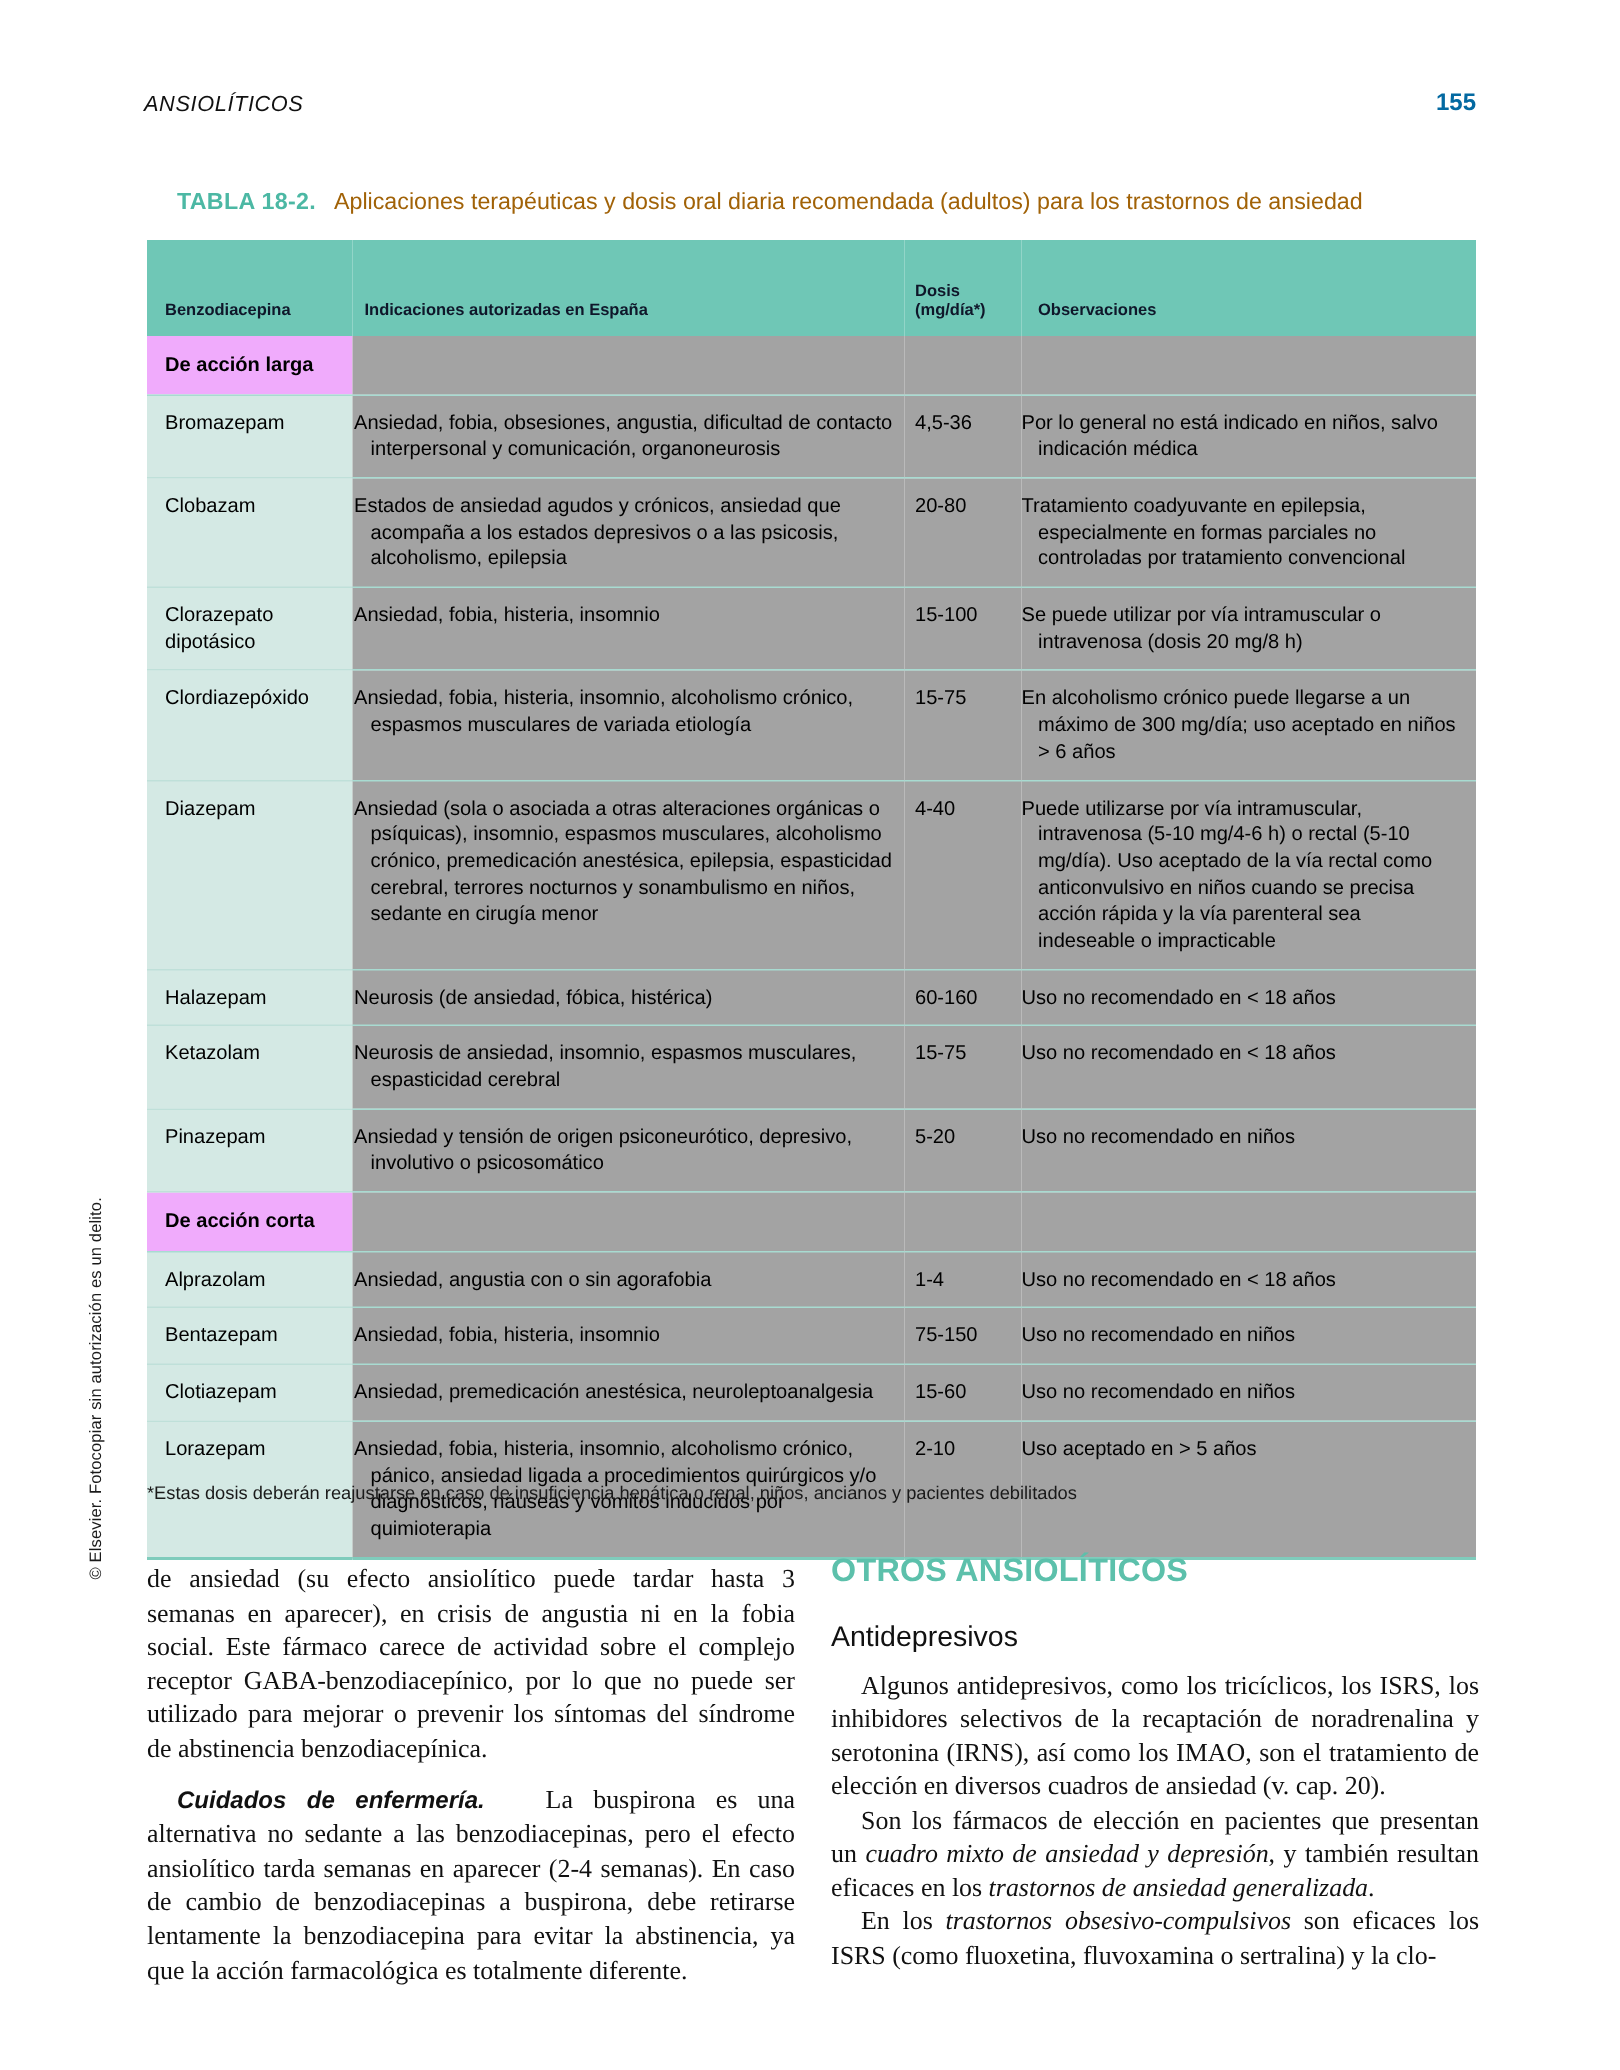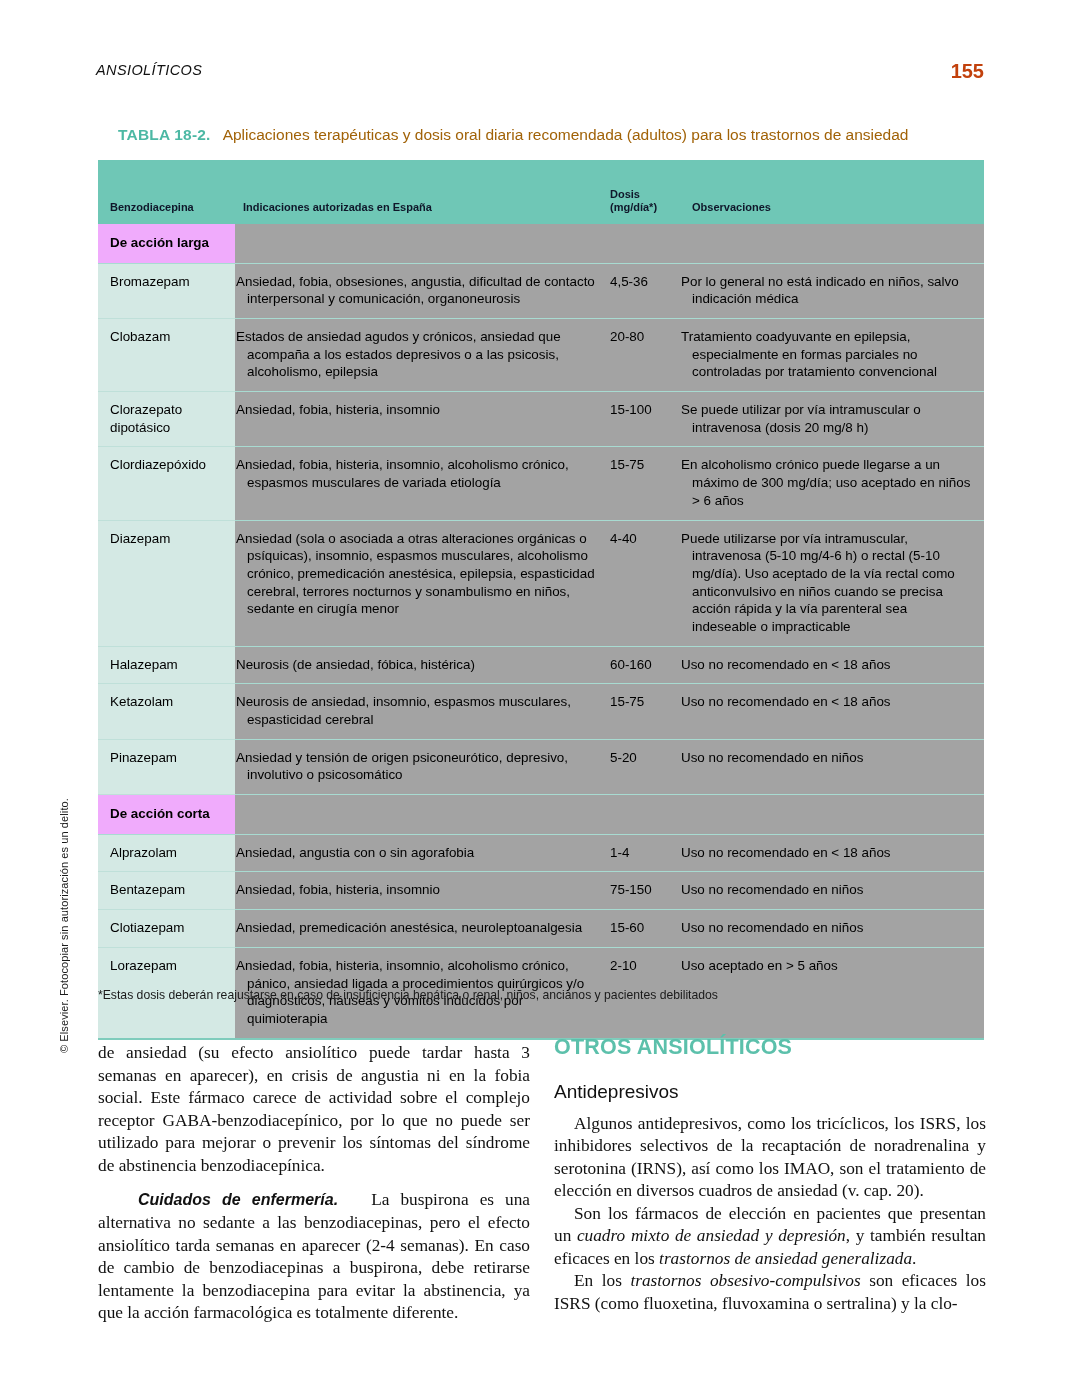--- a/index.html
+++ b/index.html
@@ -24,22 +24,22 @@
     font-style: italic;
     font-size: 14.5px;
     letter-spacing: 0.4px;
     color: #111;
   }
   .folio {
     position: absolute;
     top: 60px;
     right: 96px;
     font-weight: bold;
-    font-size: 20px;
-    color: #c2410c;
+    font-size: 16px;
+    color: #0369a1;
   }
 
   
   .table-caption {
     position: absolute;
     top: 126px;
     left: 118px;
     width: 872px;
     font-size: 15.5px;
     line-height: 1.2;
@@ -157,21 +157,20 @@
   .col-right { left: 554px; top: 1036px; }
 
   .col p { margin: 0; }
   .col p.indent { text-indent: 20px; }
   .col p.noindent { text-indent: 0; }
   .run-in {
     font-family: "Liberation Sans", sans-serif;
     font-weight: bold;
     font-style: italic;
     font-size: 16px;
-    margin-left: 20px;
   }
   .gap { height: 12px; }
   em, .ital { font-style: italic; }
 
   h2.section-head {
     font-family: "Liberation Sans", sans-serif;
     font-size: 21.5px;
     font-weight: bold;
     color: #5cc0ab;
     letter-spacing: 0.2px;

